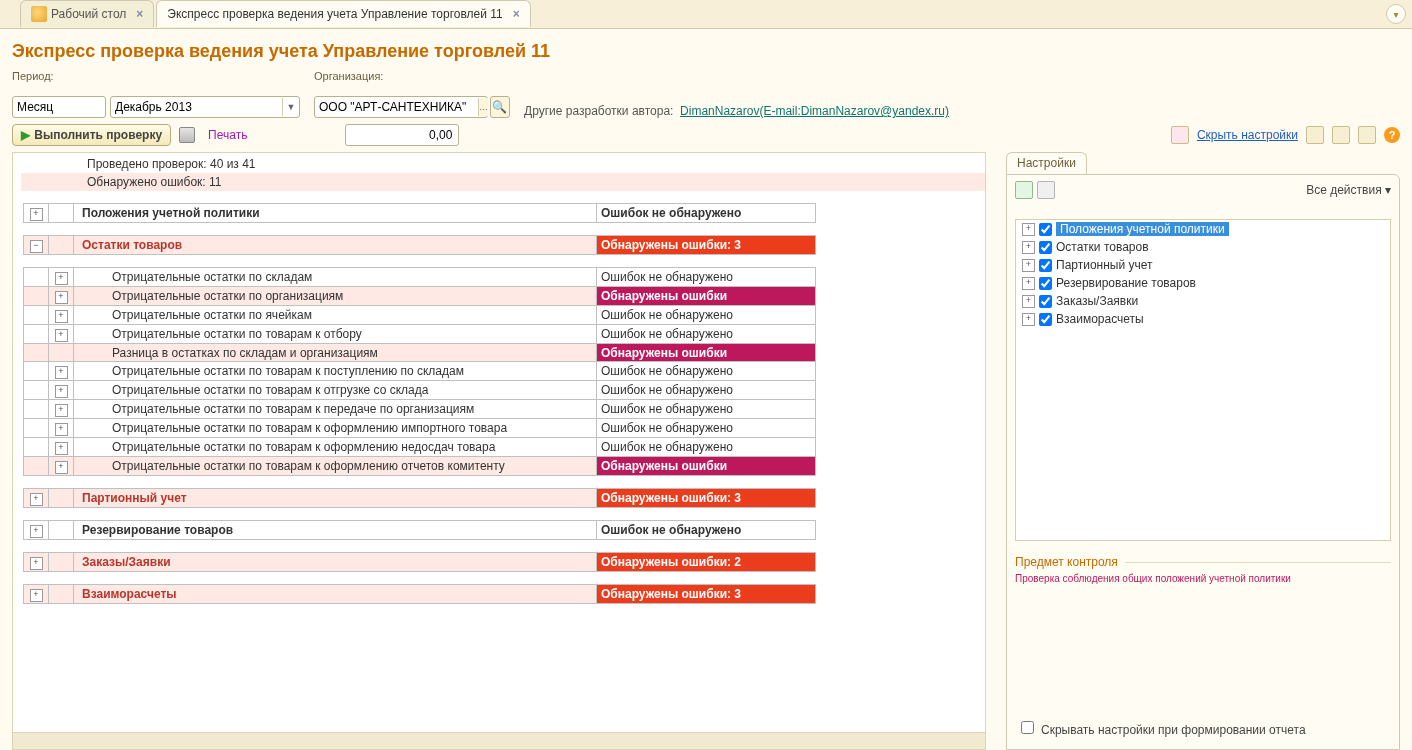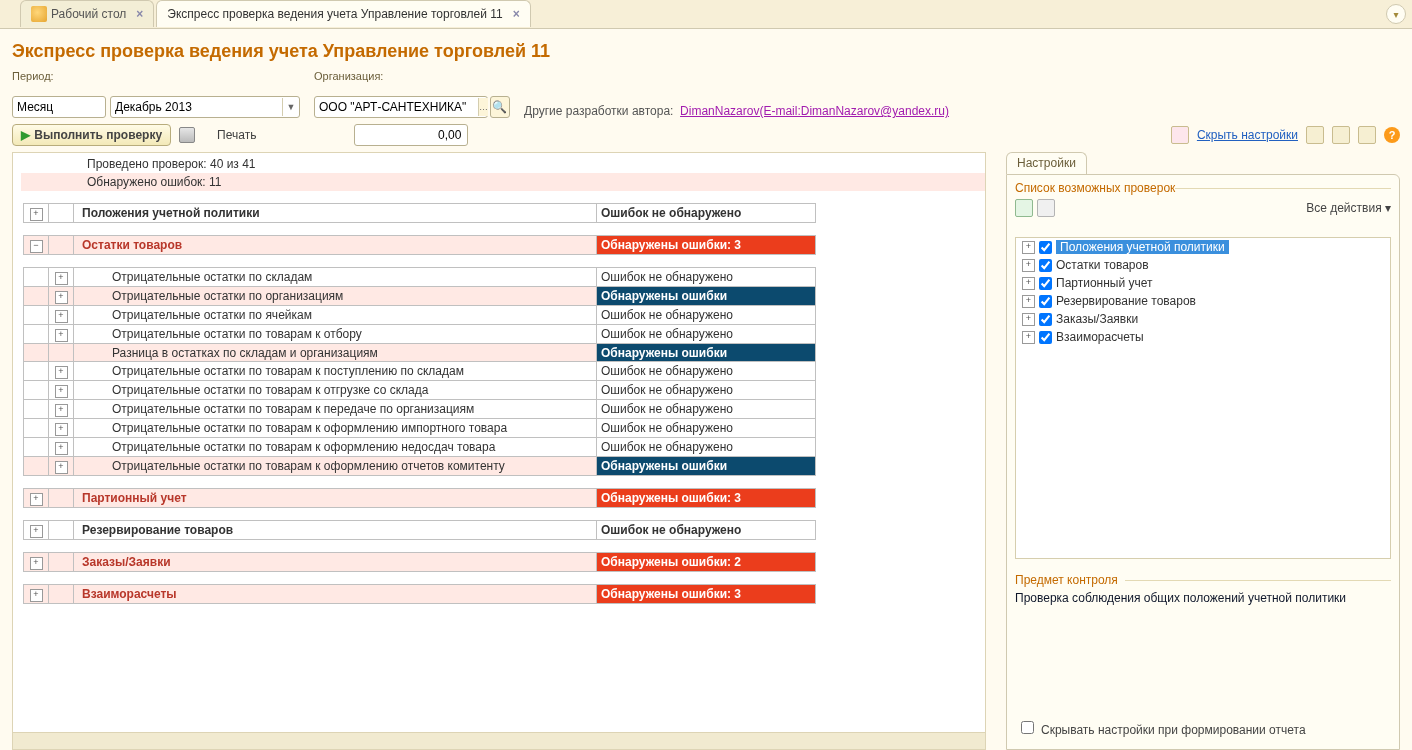--- a/index.html
+++ b/index.html
@@ -14,25 +14,25 @@
 .page-title{color:#c46a00;font-size:18px;font-weight:bold;margin:4px 0 8px 0}
 .filter-row{display:flex;align-items:flex-end;gap:14px;margin-bottom:6px}
 .filter-col{display:flex;flex-direction:column;gap:14px}
 .filter-label{font-size:11px;color:#6b5e3a}
 .combo{display:flex;align-items:center;background:#fff;border:1px solid #b8b090;border-radius:3px;height:20px}
 .combo input{border:none;outline:none;padding:0 4px;font-size:12px;flex:1;background:transparent}
 .combo .dd{width:16px;height:18px;border-left:1px solid #d4cdaf;display:flex;align-items:center;justify-content:center;color:#666;font-size:9px;cursor:pointer}
 .combo .dd.sel{background:#fdf5d9}
 .org-row{display:flex;gap:2px}
 .author{font-size:12px;color:#555;margin-top:14px}
-.author a{color:#a21caf;}
+.author a{color:#0f766e;}
 .toolbar{display:flex;align-items:center;gap:8px;margin-bottom:6px}
 .btn-run{background:linear-gradient(#fffbe6,#f3e9b8);border:1px solid #b8ac7c;border-radius:4px;padding:3px 8px;display:flex;align-items:center;gap:4px;cursor:pointer;font-size:12px;font-weight:bold;color:#444}
 .btn-run .play{color:#2e9a2e}
-.print-btn{display:flex;align-items:center;gap:22px;cursor:pointer;color:#404040}
+.print-btn{display:flex;align-items:center;gap:13px;cursor:pointer;color:#a21caf}
 .print-btn .picon{width:14px;height:14px;display:inline-block;background:linear-gradient(#e6e6e6,#bbb);border:1px solid #888;border-radius:2px}
 .num-input{margin-left:90px;border:1px solid #b8b090;border-radius:3px;width:100px;height:20px;padding:0 6px;text-align:right;font-size:12px}
 .tool-right{margin-left:auto;display:flex;align-items:center;gap:8px}
 .tool-right .ic{width:16px;height:16px;display:inline-block;border:1px solid #c9bc8f;border-radius:2px;cursor:pointer;background:#f6efd2}
 .tool-right .hide-link{color:#2260c0;cursor:pointer;text-decoration:underline}
 .tool-right .help{width:16px;height:16px;border-radius:50%;background:#fc9a1a;color:#fff;font-weight:bold;display:flex;align-items:center;justify-content:center;cursor:pointer;font-size:11px}
 .main{flex:1;display:flex;gap:20px;overflow:hidden}
 .report-pane{flex:1;display:flex;flex-direction:column;border:1px solid #ddd4b5;background:#fff;overflow:hidden}
 .report-body{flex:1;overflow:auto;padding:2px 0 0 8px}
 .summary{padding:2px 0 2px 66px;font-size:12px}
@@ -43,42 +43,42 @@
 .exp{display:inline-block;width:11px;height:11px;border:1px solid #999;font-size:9px;line-height:9px;text-align:center;cursor:pointer;background:#fff;color:#555}
 td.name{width:480px}
 td.stat{width:210px;text-align:left;font-weight:bold}
 tr.grp td.name{font-weight:bold;padding-left:8px}
 tr.grp-red td.name{color:#b8372a}
 tr.grp-red td{background:#ffe9e4}
 tr.err td.stat{background:#eb3d1c;color:#fff}
 tr.grp.err td.stat{background:#eb3d1c;color:#fff}
 tr.sub td.name{padding-left:38px;font-weight:normal}
 tr.suberr td{background:#ffe9e4}
-tr.suberr td.stat{background:#0c4a6e;color:#fff;font-weight:bold}
+tr.suberr td.stat{background:#be185d;color:#fff;font-weight:bold}
 tr.spacer td{border:none;height:10px;background:transparent}
 .hscroll{height:16px;background:#f1ead0;border-top:1px solid #ddd4b5}
 .side{width:394px;display:flex;flex-direction:column}
 .side-tabs{display:flex;height:22px}
 .side-tab{padding:3px 10px;border:1px solid #d0c9b0;border-bottom:none;border-radius:6px 6px 0 0;background:#fffdf3;font-size:12px;color:#6b5e3a}
 .side-box{flex:1;border:1px solid #d0c9b0;background:#fffdf3;border-radius:0 6px 0 0;padding:6px 8px 2px 8px;display:flex;flex-direction:column;overflow:hidden}
 .fieldset{margin-bottom:6px}
 .fs-header{color:#c46a00;font-size:12px;position:relative;margin-bottom:4px}
 .fs-header:after{content:"";position:absolute;left:160px;right:0;top:50%;border-top:1px solid #e3d9b4}
 .chk-toolbar{display:flex;align-items:center;gap:4px;margin-bottom:20px}
 .chk-toolbar .ic{width:16px;height:16px;border:1px solid #8fb98f;background:#e4f5e4;border-radius:2px;cursor:pointer}
 .chk-toolbar .ic2{border-color:#b4b4b4;background:#f0f0f0}
 .chk-toolbar .allact{margin-left:auto;font-size:12px;color:#444;cursor:pointer}
 .tree{border:1px solid #d6ceae;background:#fff;height:320px;overflow:auto}
 .tree-row{display:flex;align-items:center;height:18px;padding-left:6px;gap:4px;font-size:12px}
 .tree-row .texp{width:11px;height:11px;border:1px solid #999;font-size:9px;line-height:9px;text-align:center;color:#555;cursor:pointer}
 .tree-row input[type=checkbox]{margin:0;cursor:pointer}
 .tree-row.sel .lbl{background:#3a8fdd;color:#fff;padding:0 4px}
 .fs2-header{color:#c46a00;font-size:12px;position:relative;margin:8px 0 4px 0}
 .fs2-header:after{content:"";position:absolute;left:110px;right:0;top:50%;border-top:1px solid #e3d9b4}
-.subj{font-size:12px;color:#0f172a}
+.subj{font-size:10px;color:#be185d}
 .bottom-check{padding:6px 0 10px 2px;display:flex;align-items:flex-end;gap:4px;font-size:12px;color:#444}
 </style>
 </head>
 <body>
 
 <div class="window">
   <div class="tabbar">
     <div class="tab">
         <span class="desk-icon"></span>
         <span>Рабочий стол</span>
@@ -290,21 +290,20 @@
         </div>
         <div class="hscroll"></div>
       </div>
 
       <div class="side">
         <div class="side-tabs">
             <div class="side-tab">Настройки</div>
           </div>
         <div class="side-box">
           <div class="fieldset">
-            <div class="fs-header">Список возможных проверок</div>
             <div class="chk-toolbar">
               <span class="ic"></span>
               <span class="ic ic2"></span>
               <span class="allact">Все действия ▾</span>
             </div>
             <div class="tree">
               <div class="tree-row sel">
                   <span class="texp">+</span>
                   <input type="checkbox" checked="" style="">
                   <span class="lbl">Положения учетной политики</span>

